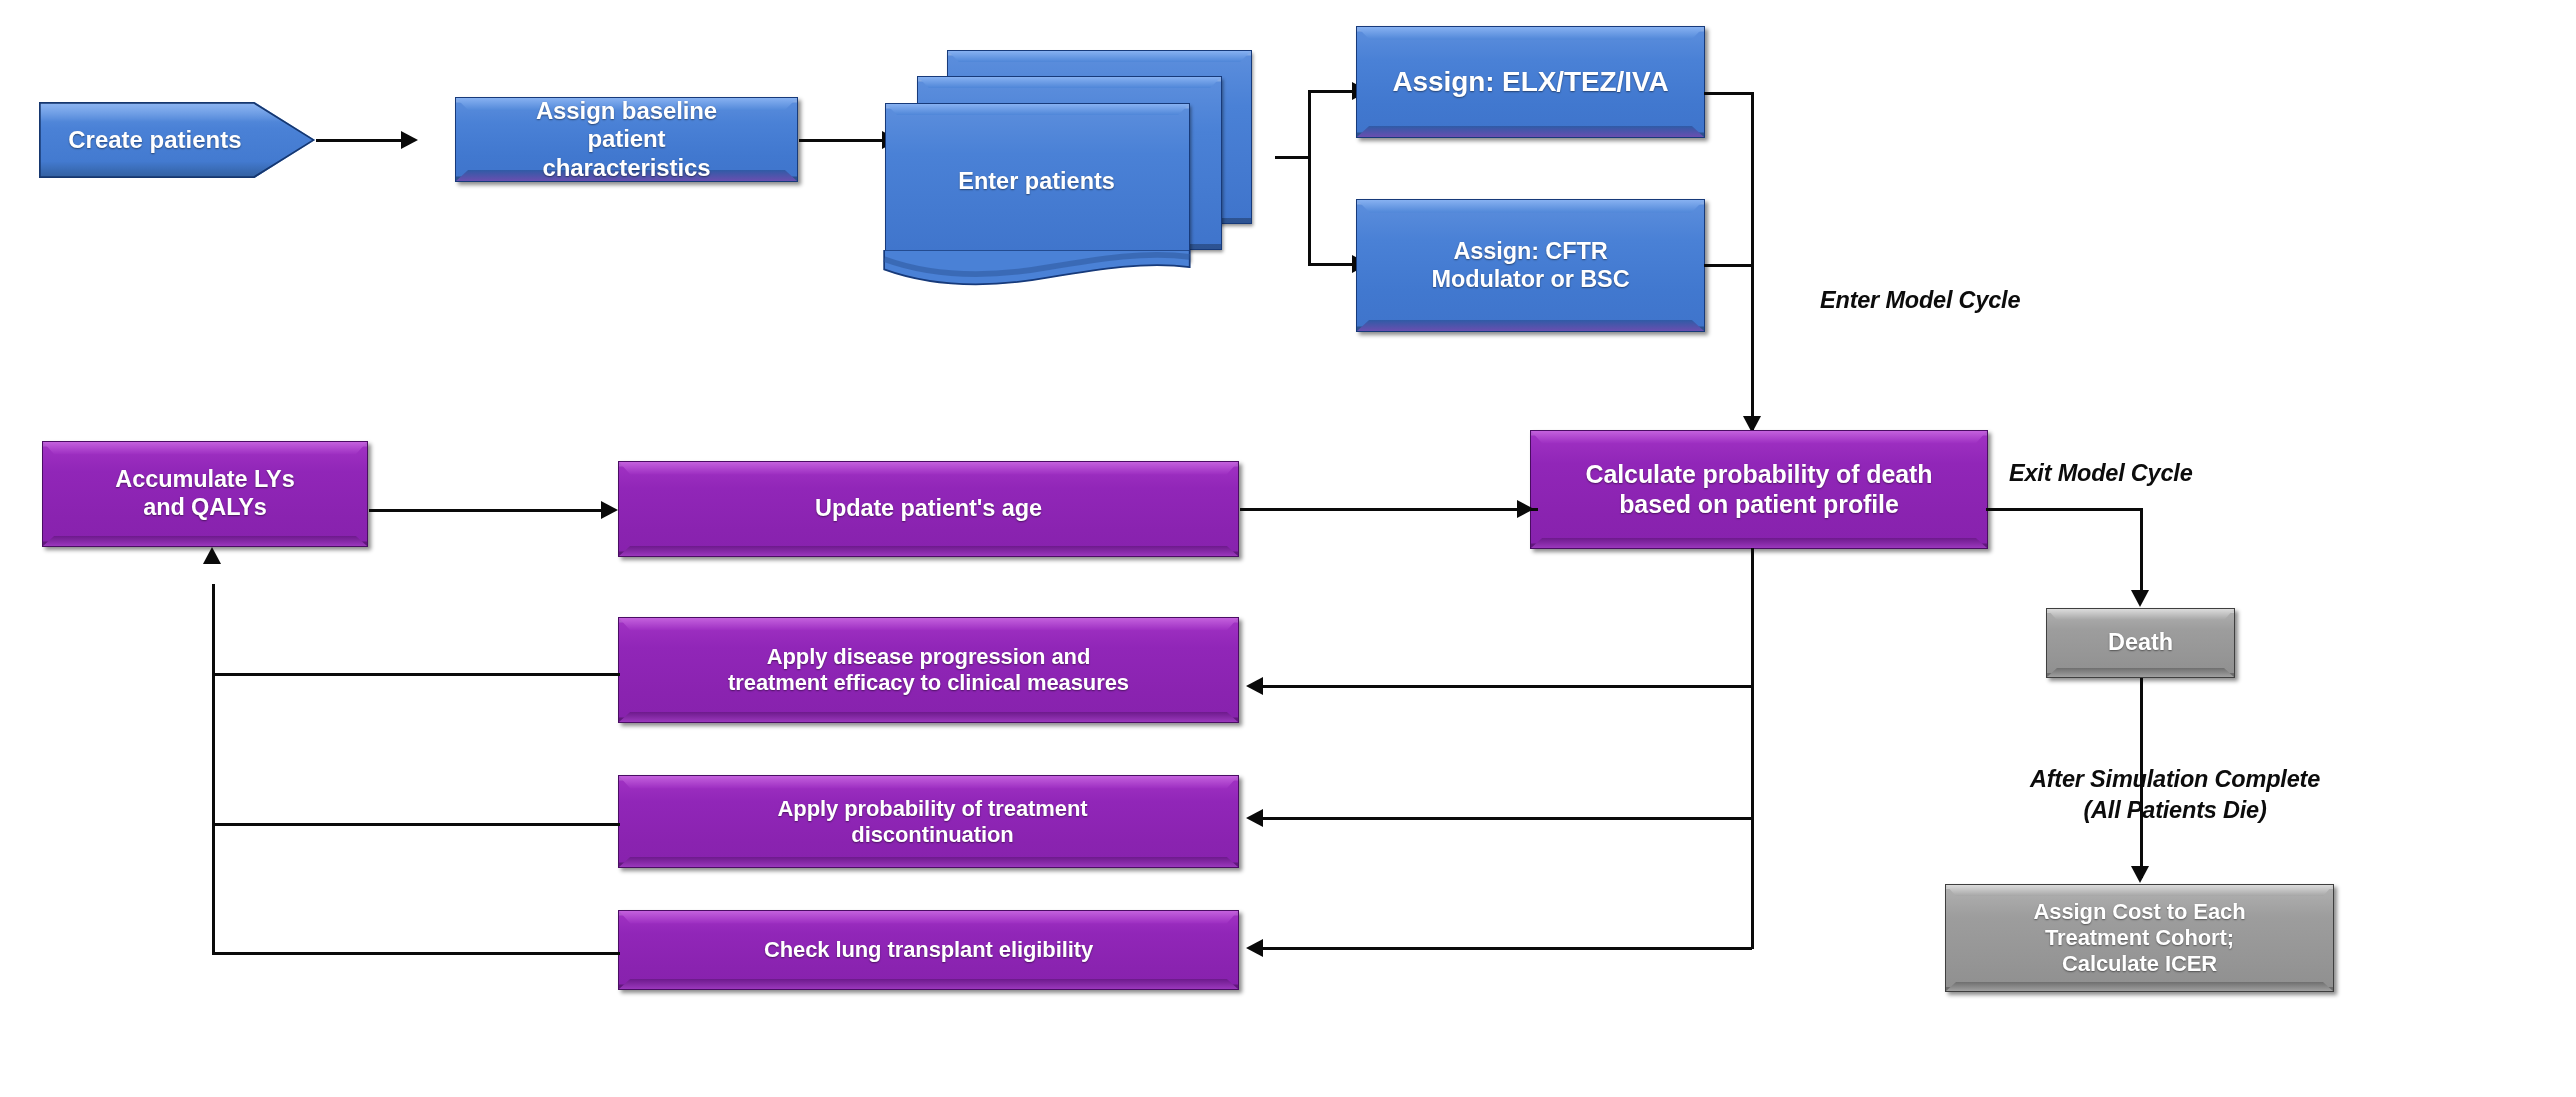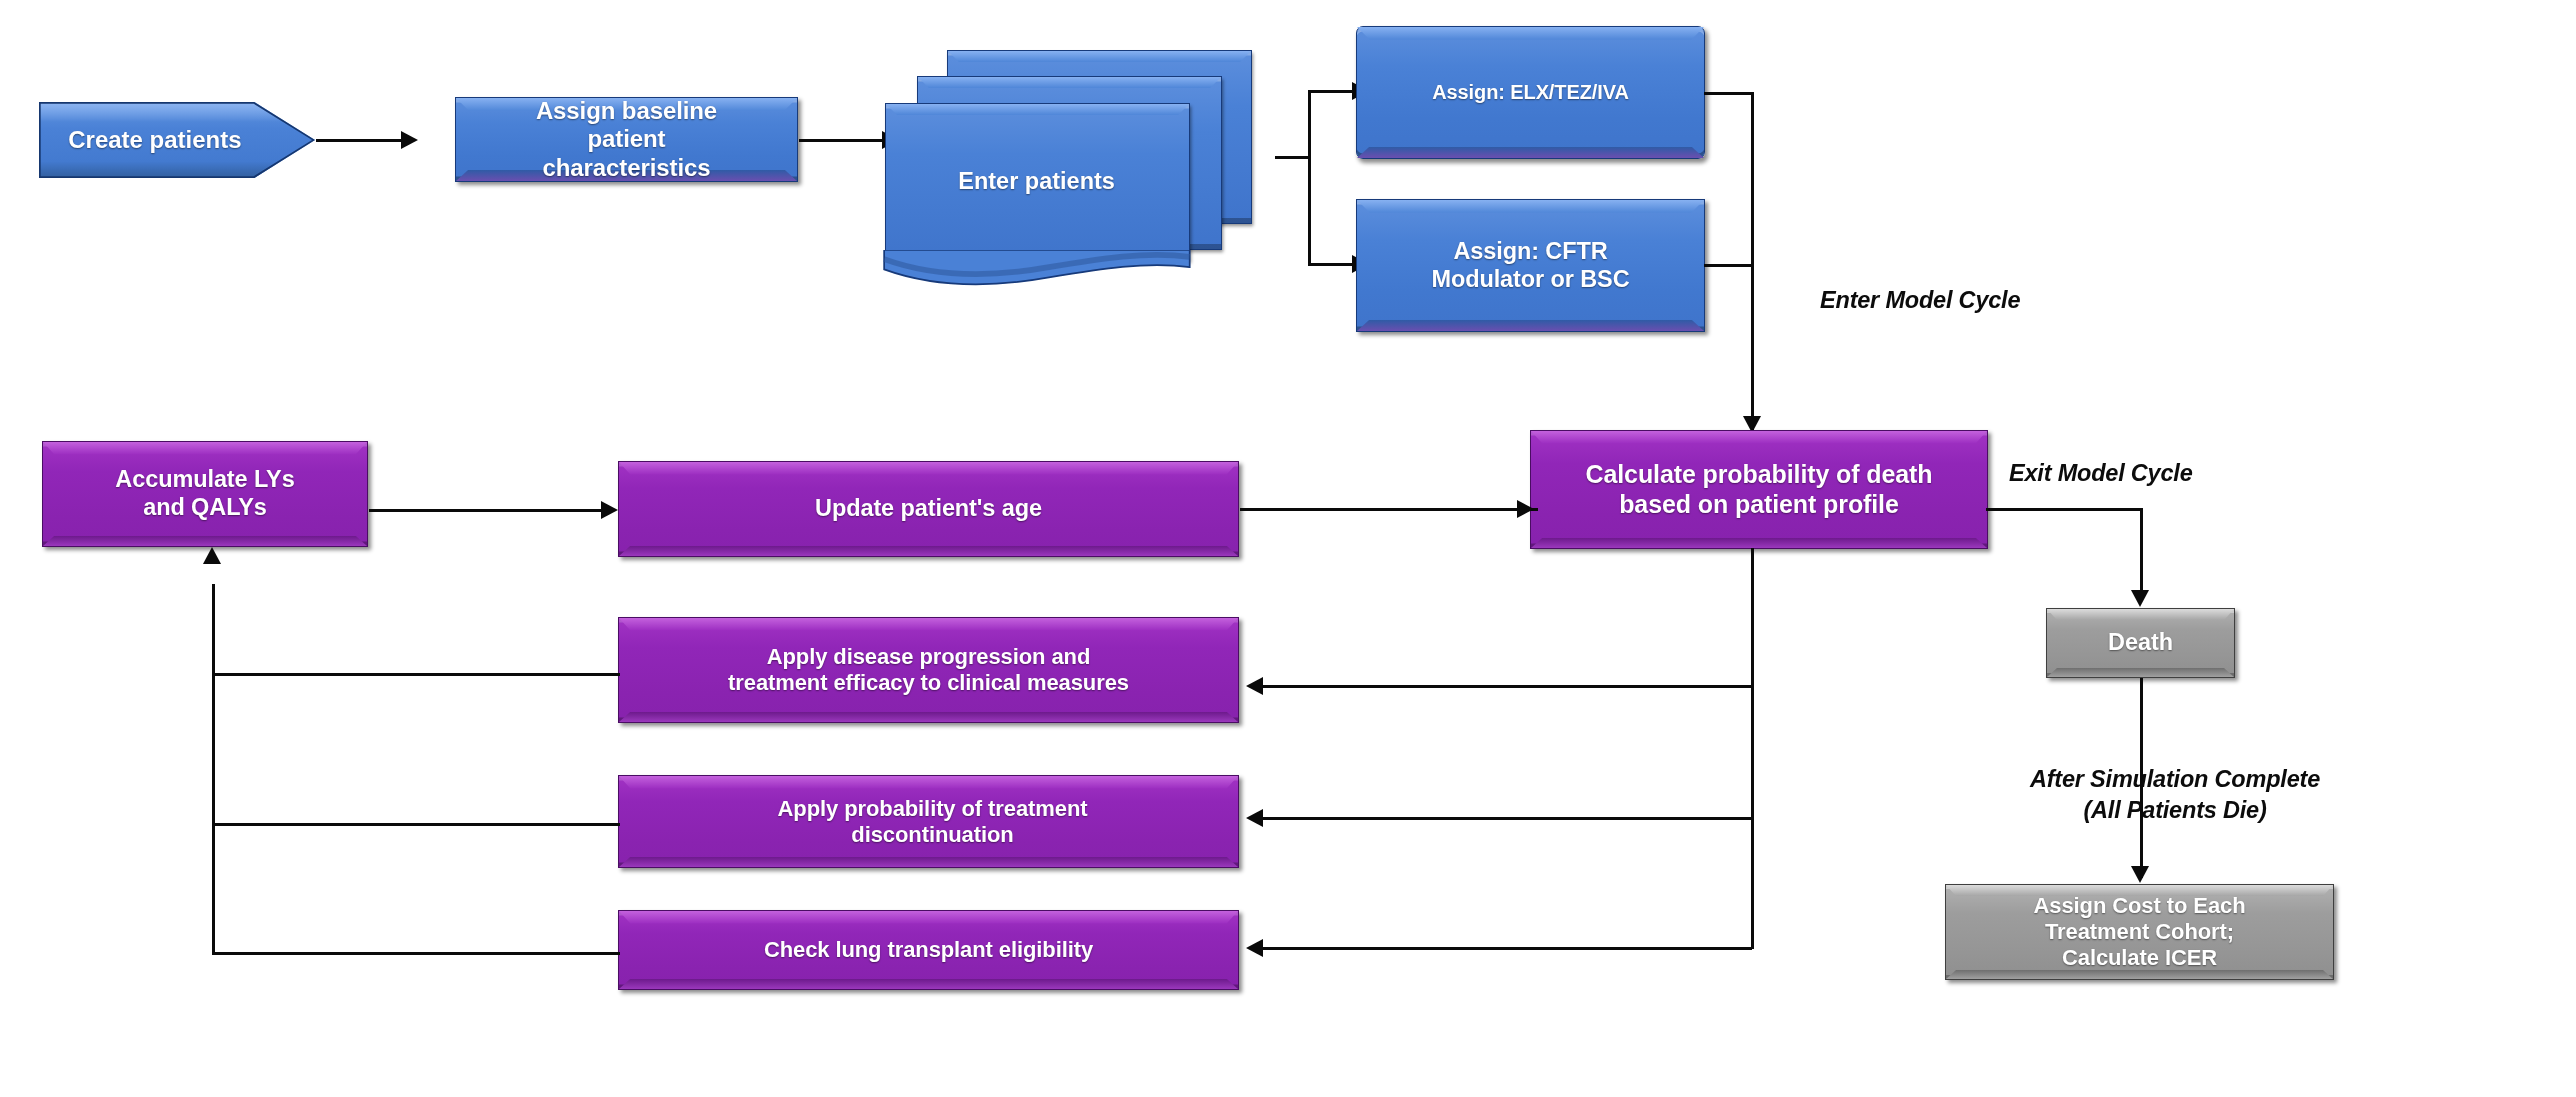--- a/index.html
+++ b/index.html
@@ -140,21 +140,21 @@
     <div class="lbl" style="top:53px;height:156px;left:1.1px;width:303px;">Enter patients</div>
   </div>
 
   <div class="ln h" style="left:1275px;top:156px;width:35px;"></div>
   <div class="ln v" style="left:1308px;top:90px;height:176px;"></div>
   <div class="ln h" style="left:1308px;top:90px;width:52px;"></div>
   <div class="ah right" style="left:1352px;top:82px;"></div>
   <div class="ln h" style="left:1308px;top:263px;width:52px;"></div>
   <div class="ah right" style="left:1352px;top:255px;"></div>
 
-  <div class="node blue" style="left:1356px;top:26px;width:349px;height:133px;font-size:20px;border-radius:7px;">
+  <div class="node blue" style="left:1356px;top:26px;width:349px;height:112px;font-size:28px;">
     <span class="lbl">Assign: ELX/TEZ/IVA</span>
   </div>
 
   <div class="node blue" style="left:1356px;top:199px;width:349px;height:133px;font-size:23.5px;">
     <span class="lbl" style="white-space:pre-line;">Assign: CFTR
 Modulator or BSC</span>
   </div>
 
   <div class="ln h" style="left:1704px;top:92px;width:50px;"></div>
   <div class="ln h" style="left:1704px;top:264px;width:50px;"></div>
@@ -223,20 +223,20 @@
   <div class="node grey" style="left:2046px;top:608px;width:189px;height:70px;font-size:23.5px;">
     <span class="lbl">Death</span>
   </div>
 
   <div class="ln v" style="left:2140px;top:678px;height:200px;"></div>
   <div class="av down" style="left:2131px;top:866px;"></div>
 
   <div class="anno" style="left:2175px;top:764px;font-size:23.5px;text-align:center;transform:translateX(-50%);">After Simulation Complete
 (All Patients Die)</div>
 
-  <div class="node grey" style="left:1945px;top:884px;width:389px;height:96px;font-size:22px;">
+  <div class="node grey" style="left:1945px;top:884px;width:389px;height:108px;font-size:22px;">
     <span class="lbl" style="white-space:pre-line;">Assign Cost to Each
 Treatment Cohort;
 Calculate ICER</span>
   </div>
 
 </div>
 
 
 </body></html>

